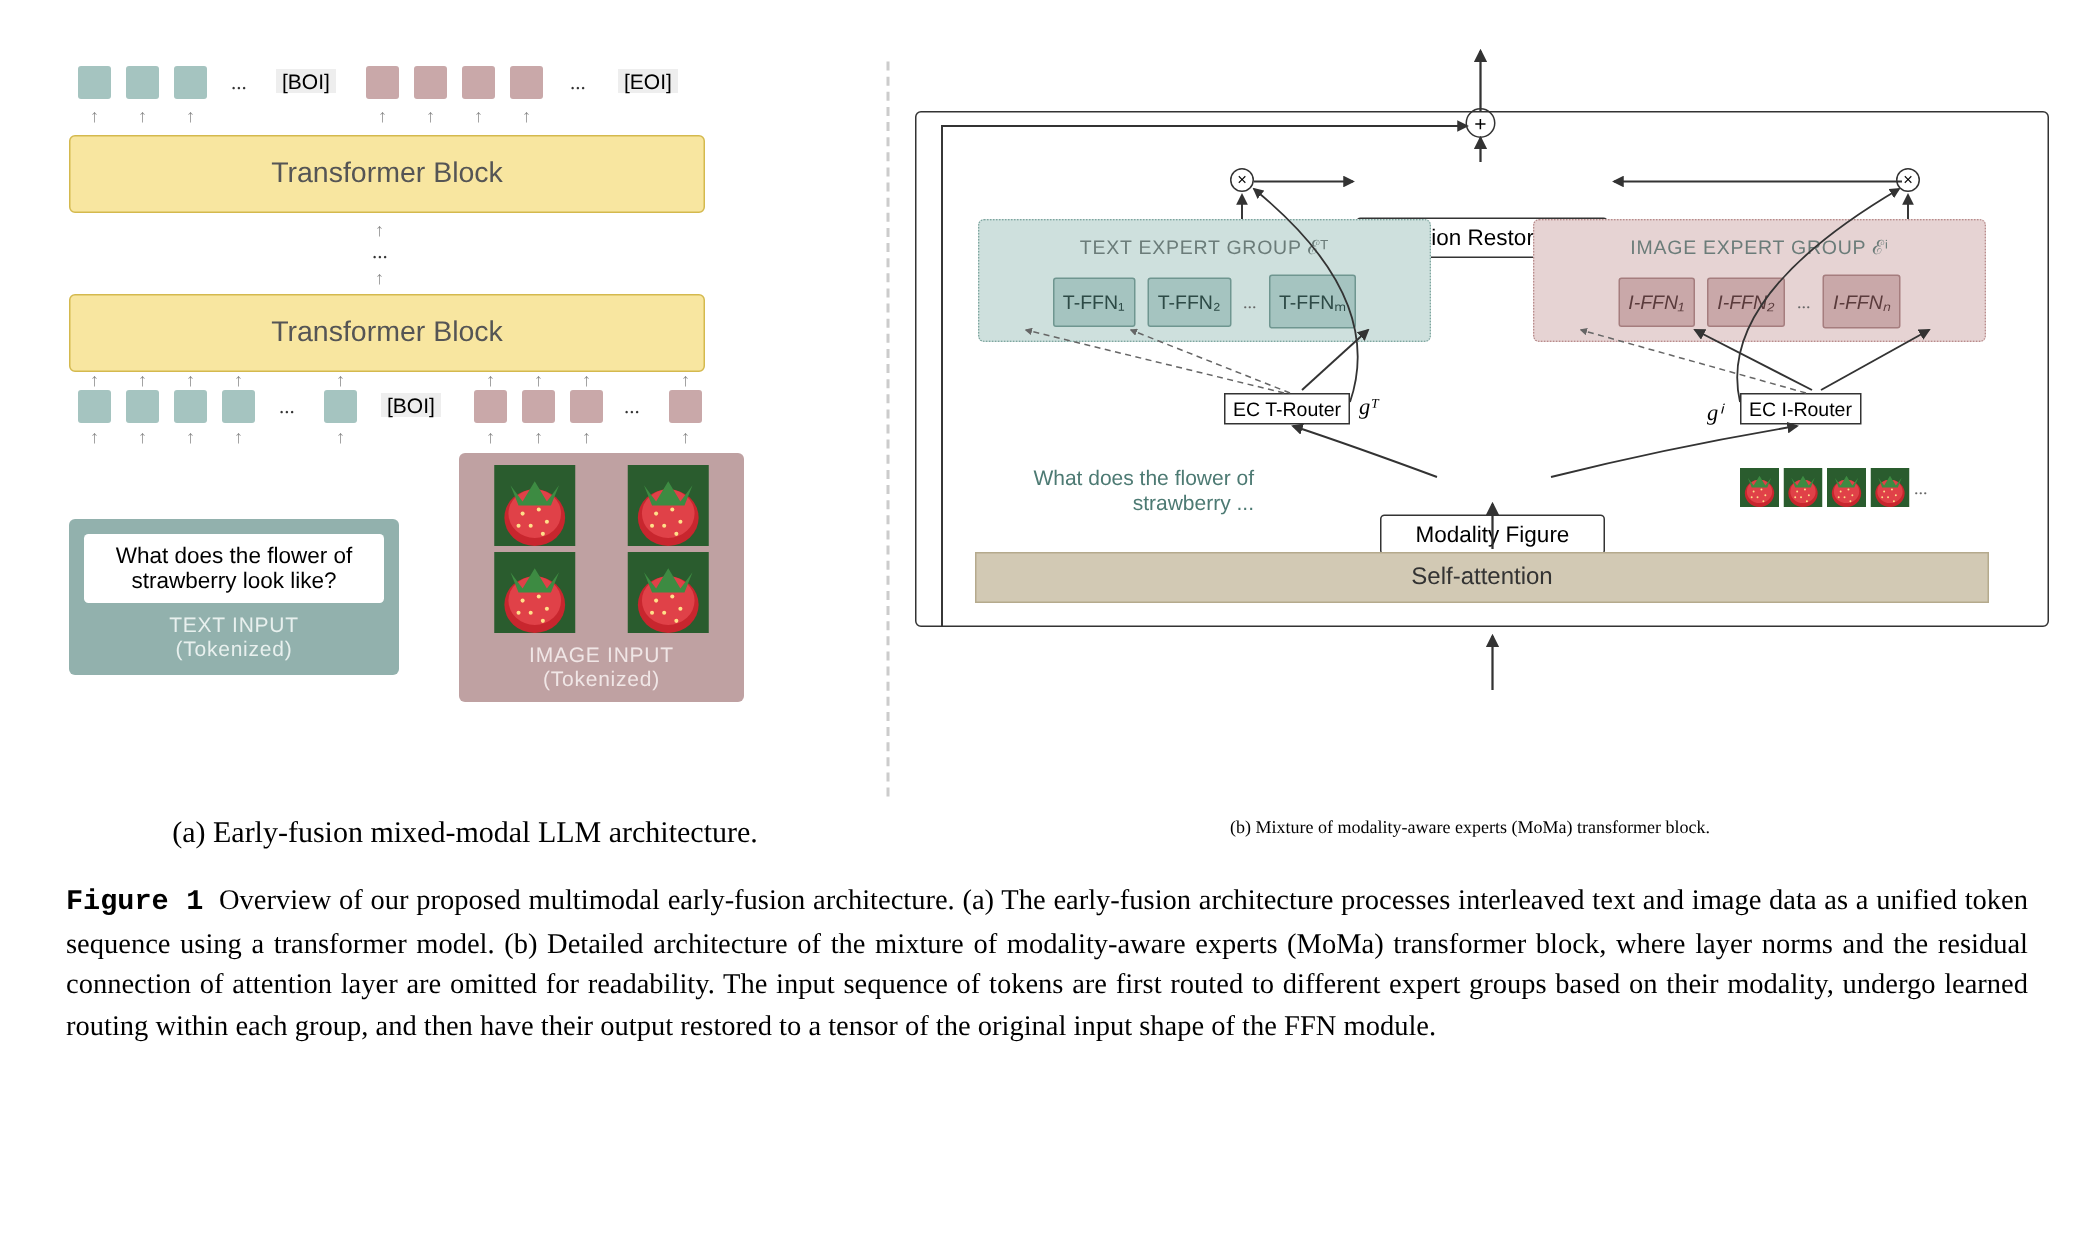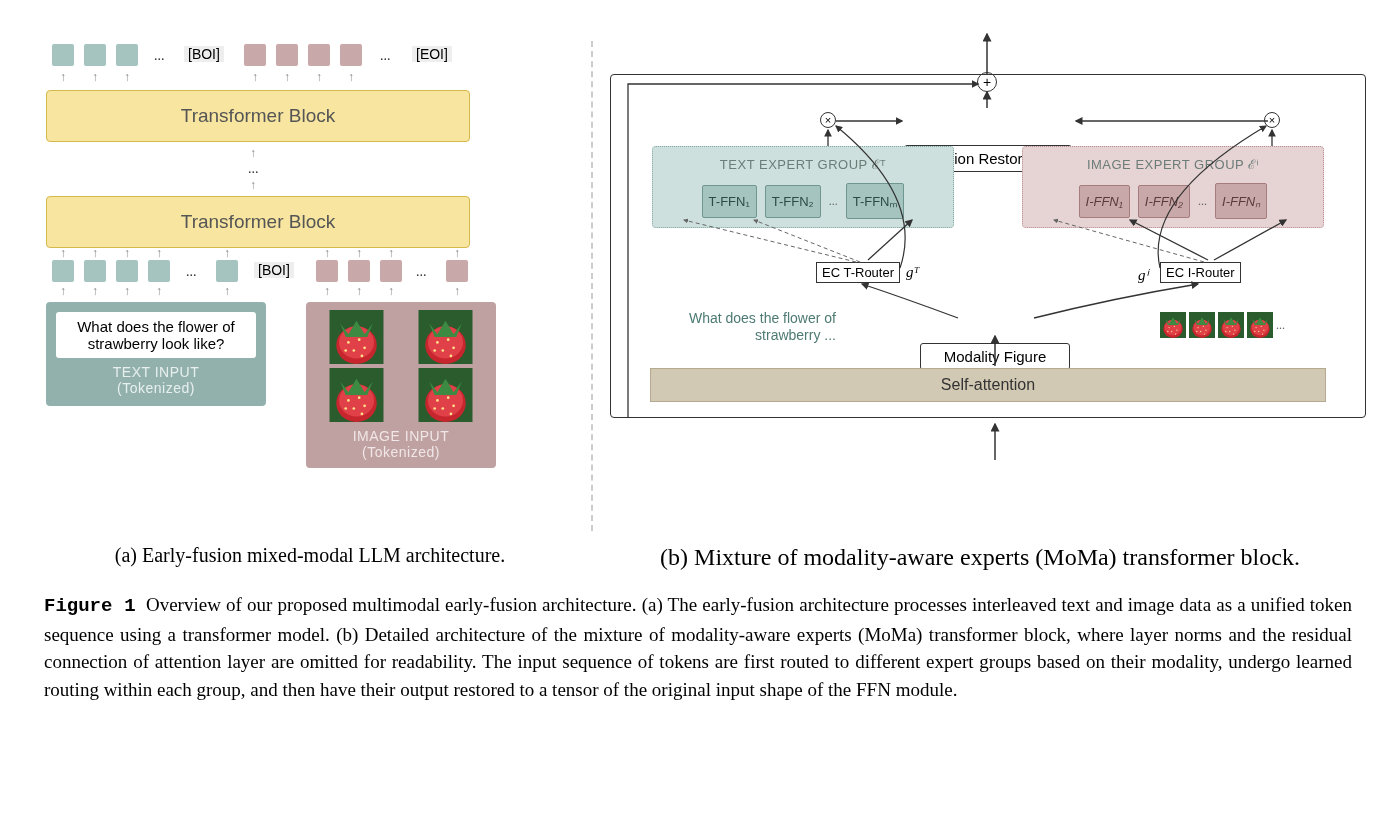--- a/index.html
+++ b/index.html
@@ -4,35 +4,35 @@
 <style>
   * { margin: 0; padding: 0; box-sizing: border-box; }
   body { font-family: Georgia, 'Times New Roman', serif; background: #fff; width: 1396px; height: 824px; padding: 28px 40px; position: relative; }
   .container { display: flex; gap: 0; }
   .col-left { width: 540px; position: relative; height: 510px; }
   .divider { width: 24px; display: flex; align-items: center; justify-content: center; }
   .divider-line { width: 0; height: 490px; border-left: 2px dashed #ccc; margin-top: 6px; }
   .col-right { flex: 1; position: relative; height: 510px; }
   .captions { display: flex; margin-top: 0; }
   .cap-left { width: 540px; text-align: center; font-size: 20px; padding-top: 6px; }
-  .cap-right { flex: 1; text-align: center; font-size: 24px; padding-left: 24px; padding-top: 6px; }
+  .cap-right { flex: 1; text-align: center; font-size: 12px; padding-left: 24px; padding-top: 6px; }
   .figure-caption { margin-top: 20px; font-size: 19px; line-height: 1.45; text-align: justify; padding: 0 4px; }
   .figure-caption b { font-family: Liberation Mono, monospace; font-weight: 700; }
 
   
   .token { width: 22px; height: 22px; border-radius: 2px; position: absolute; }
   .token.teal { background: #a5c4c0; }
   .token.pink { background: #c9a8a9; }
   .dots { position: absolute; font-size: 14px; color: #333; }
   .tag { position: absolute; background: #eee; font-size: 14px; padding: 0 4px; font-family: Helvetica, Arial, sans-serif; }
   .tarrow { position: absolute; color: #888; font-size: 12px; text-align: center; }
 
   
   .tblock { position: absolute; background: #f8e6a0; border: 1px solid #d4b94e; border-radius: 4px; text-align: center; font-size: 19px; padding: 14px 0; font-family: Helvetica, Arial, sans-serif; color: #555; }
-  .text-input-card { position: absolute; background: #92b1ad; border-radius: 4px; padding: 10px; width: 220px; }
+  .text-input-card { position: absolute; background: #92b1ad; border-radius: 4px; padding: 10px; width: 220px; margin-top: 44px; }
   .text-input-card .bubble { background: #fff; border-radius: 3px; padding: 6px 8px; font-size: 15px; text-align: center; font-family: Helvetica, Arial, sans-serif; }
   .text-input-card .lbl { color: #e8f0ee; text-align: center; font-size: 14px; margin-top: 6px; font-family: Helvetica, Arial, sans-serif; letter-spacing: 0.5px; }
   .image-input-card { position: absolute; background: #bfa1a2; border-radius: 4px; padding: 8px; width: 190px; }
   .image-input-card .imggrid { display: grid; grid-template-columns: 1fr 1fr; gap: 4px; }
   .image-input-card .imgcell { height: 54px; display: flex; align-items: center; justify-content: center; }
   .image-input-card .lbl { color: #f0e6e6; text-align: center; font-size: 14px; margin-top: 6px; font-family: Helvetica, Arial, sans-serif; letter-spacing: 0.5px; }
   .strawberry { width: 100%; height: 100%; }
 
   
   .outer-box { position: absolute; border: 1.5px solid #333; border-radius: 4px; }

